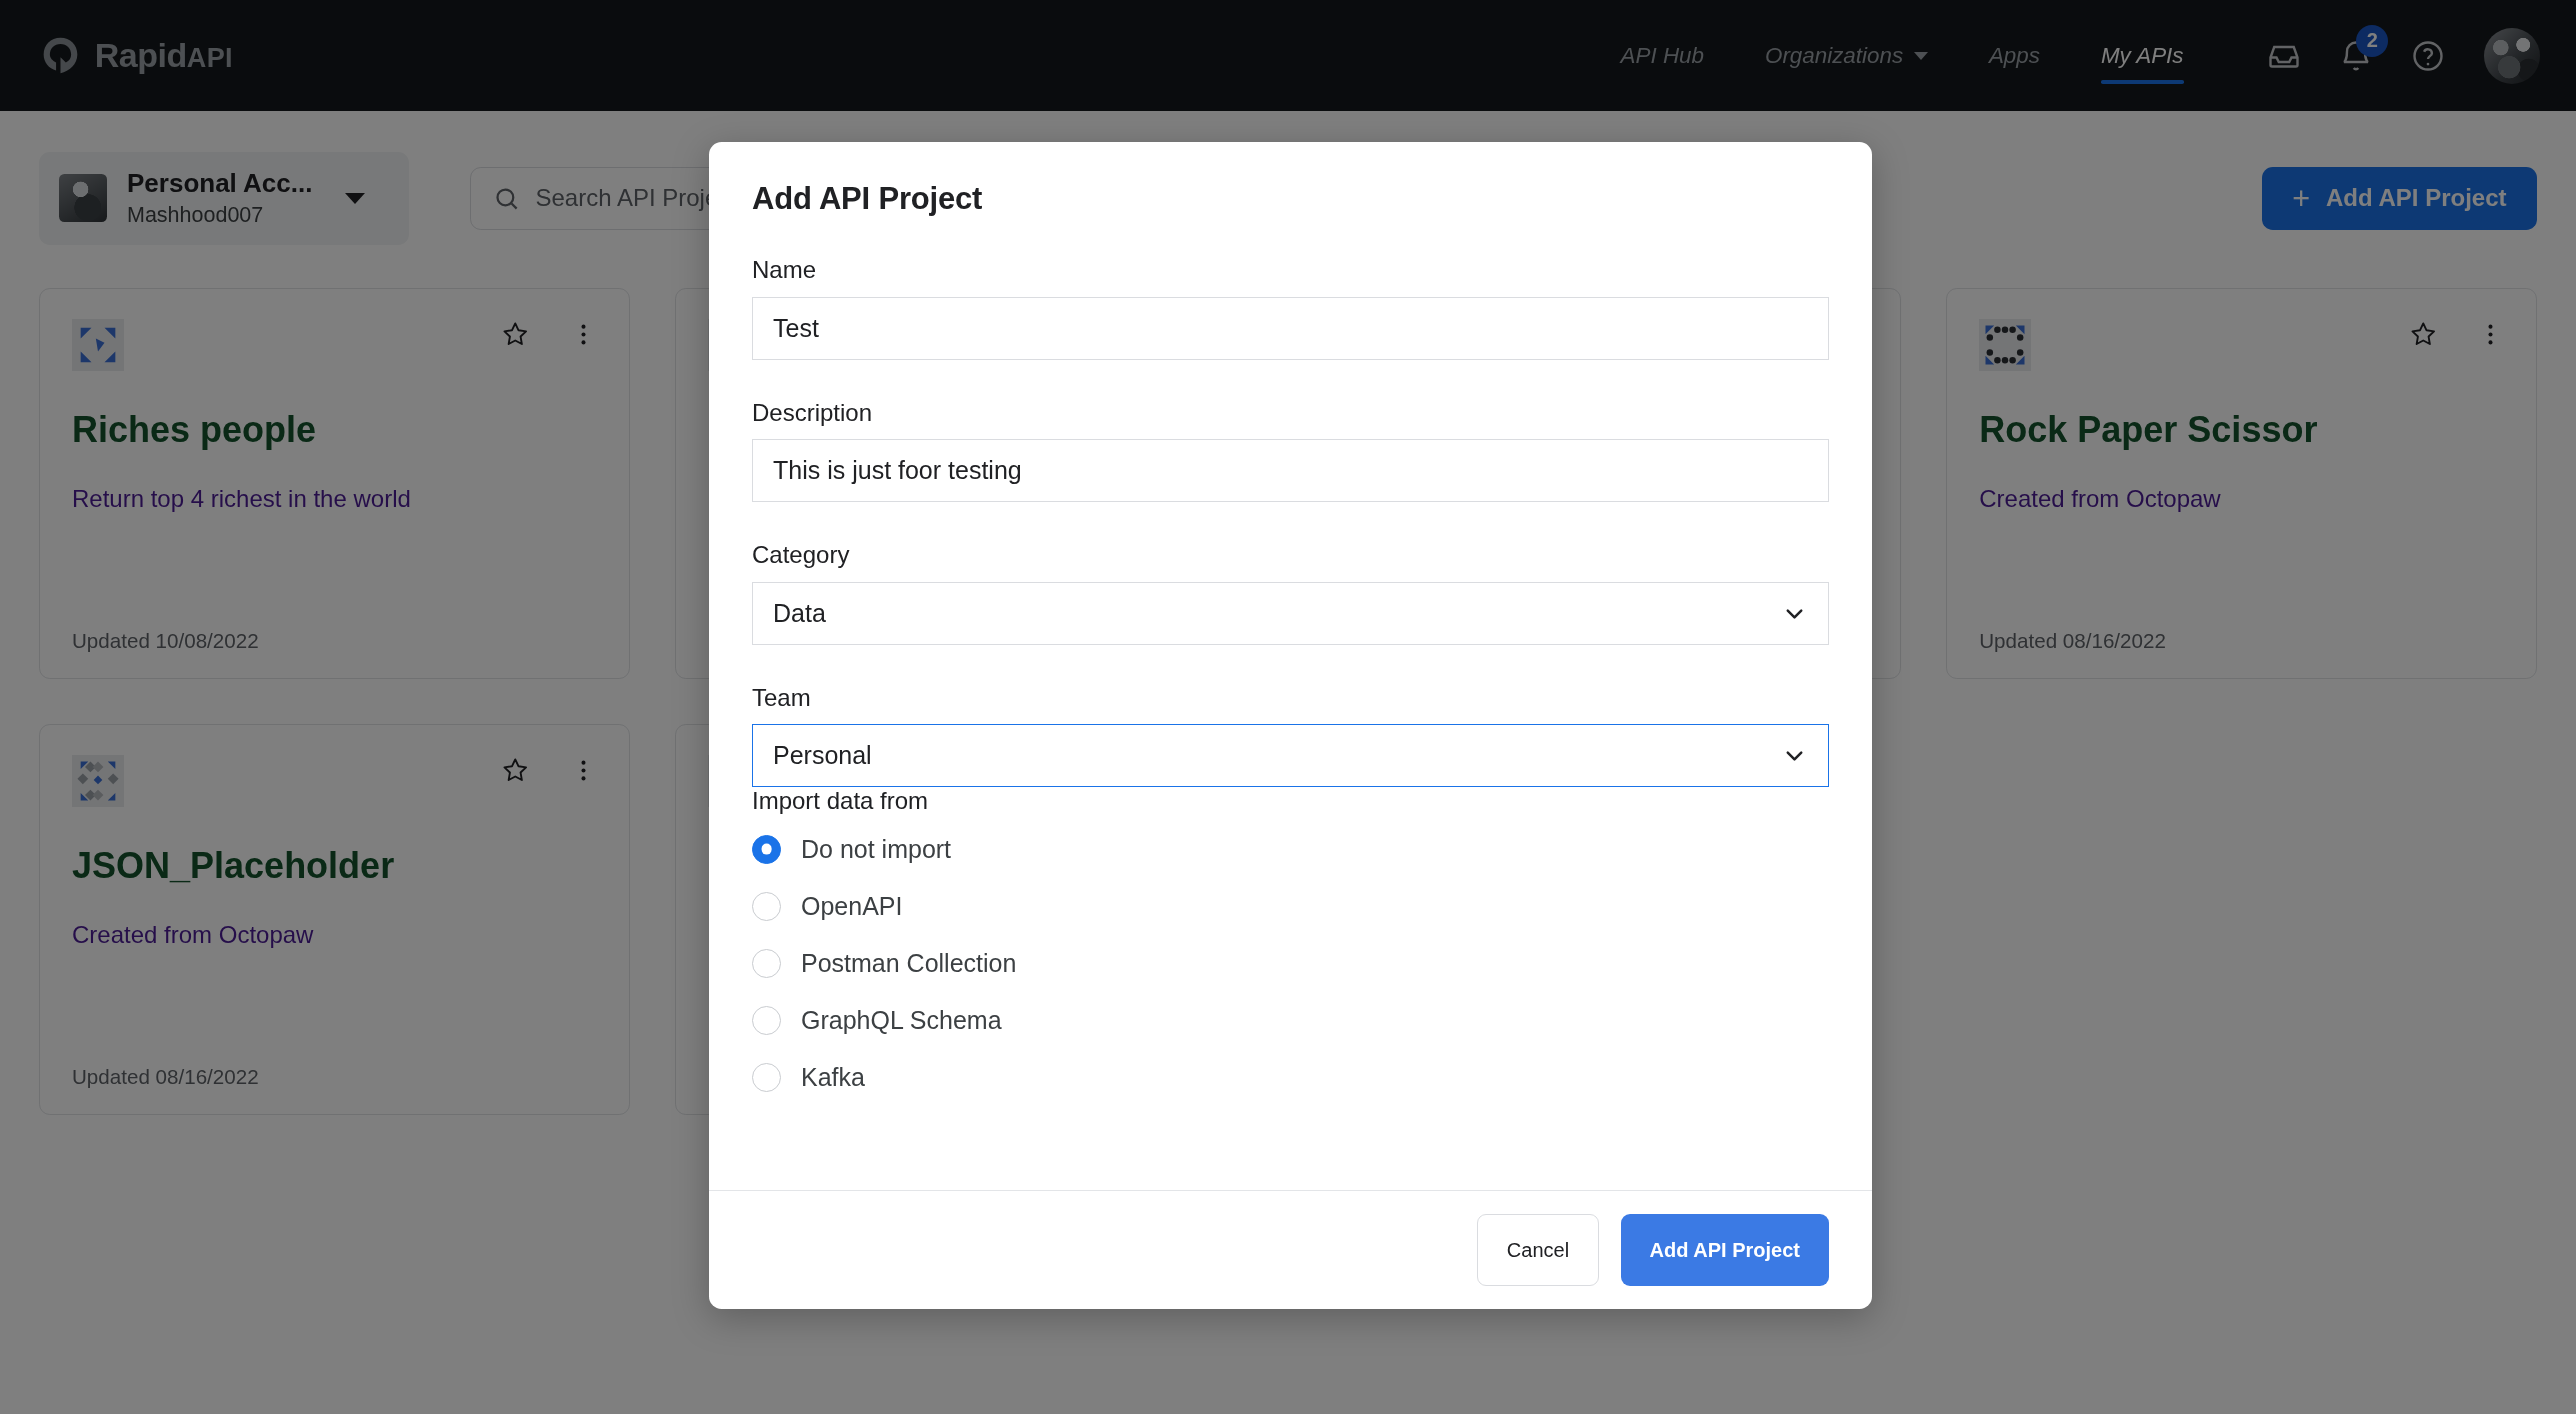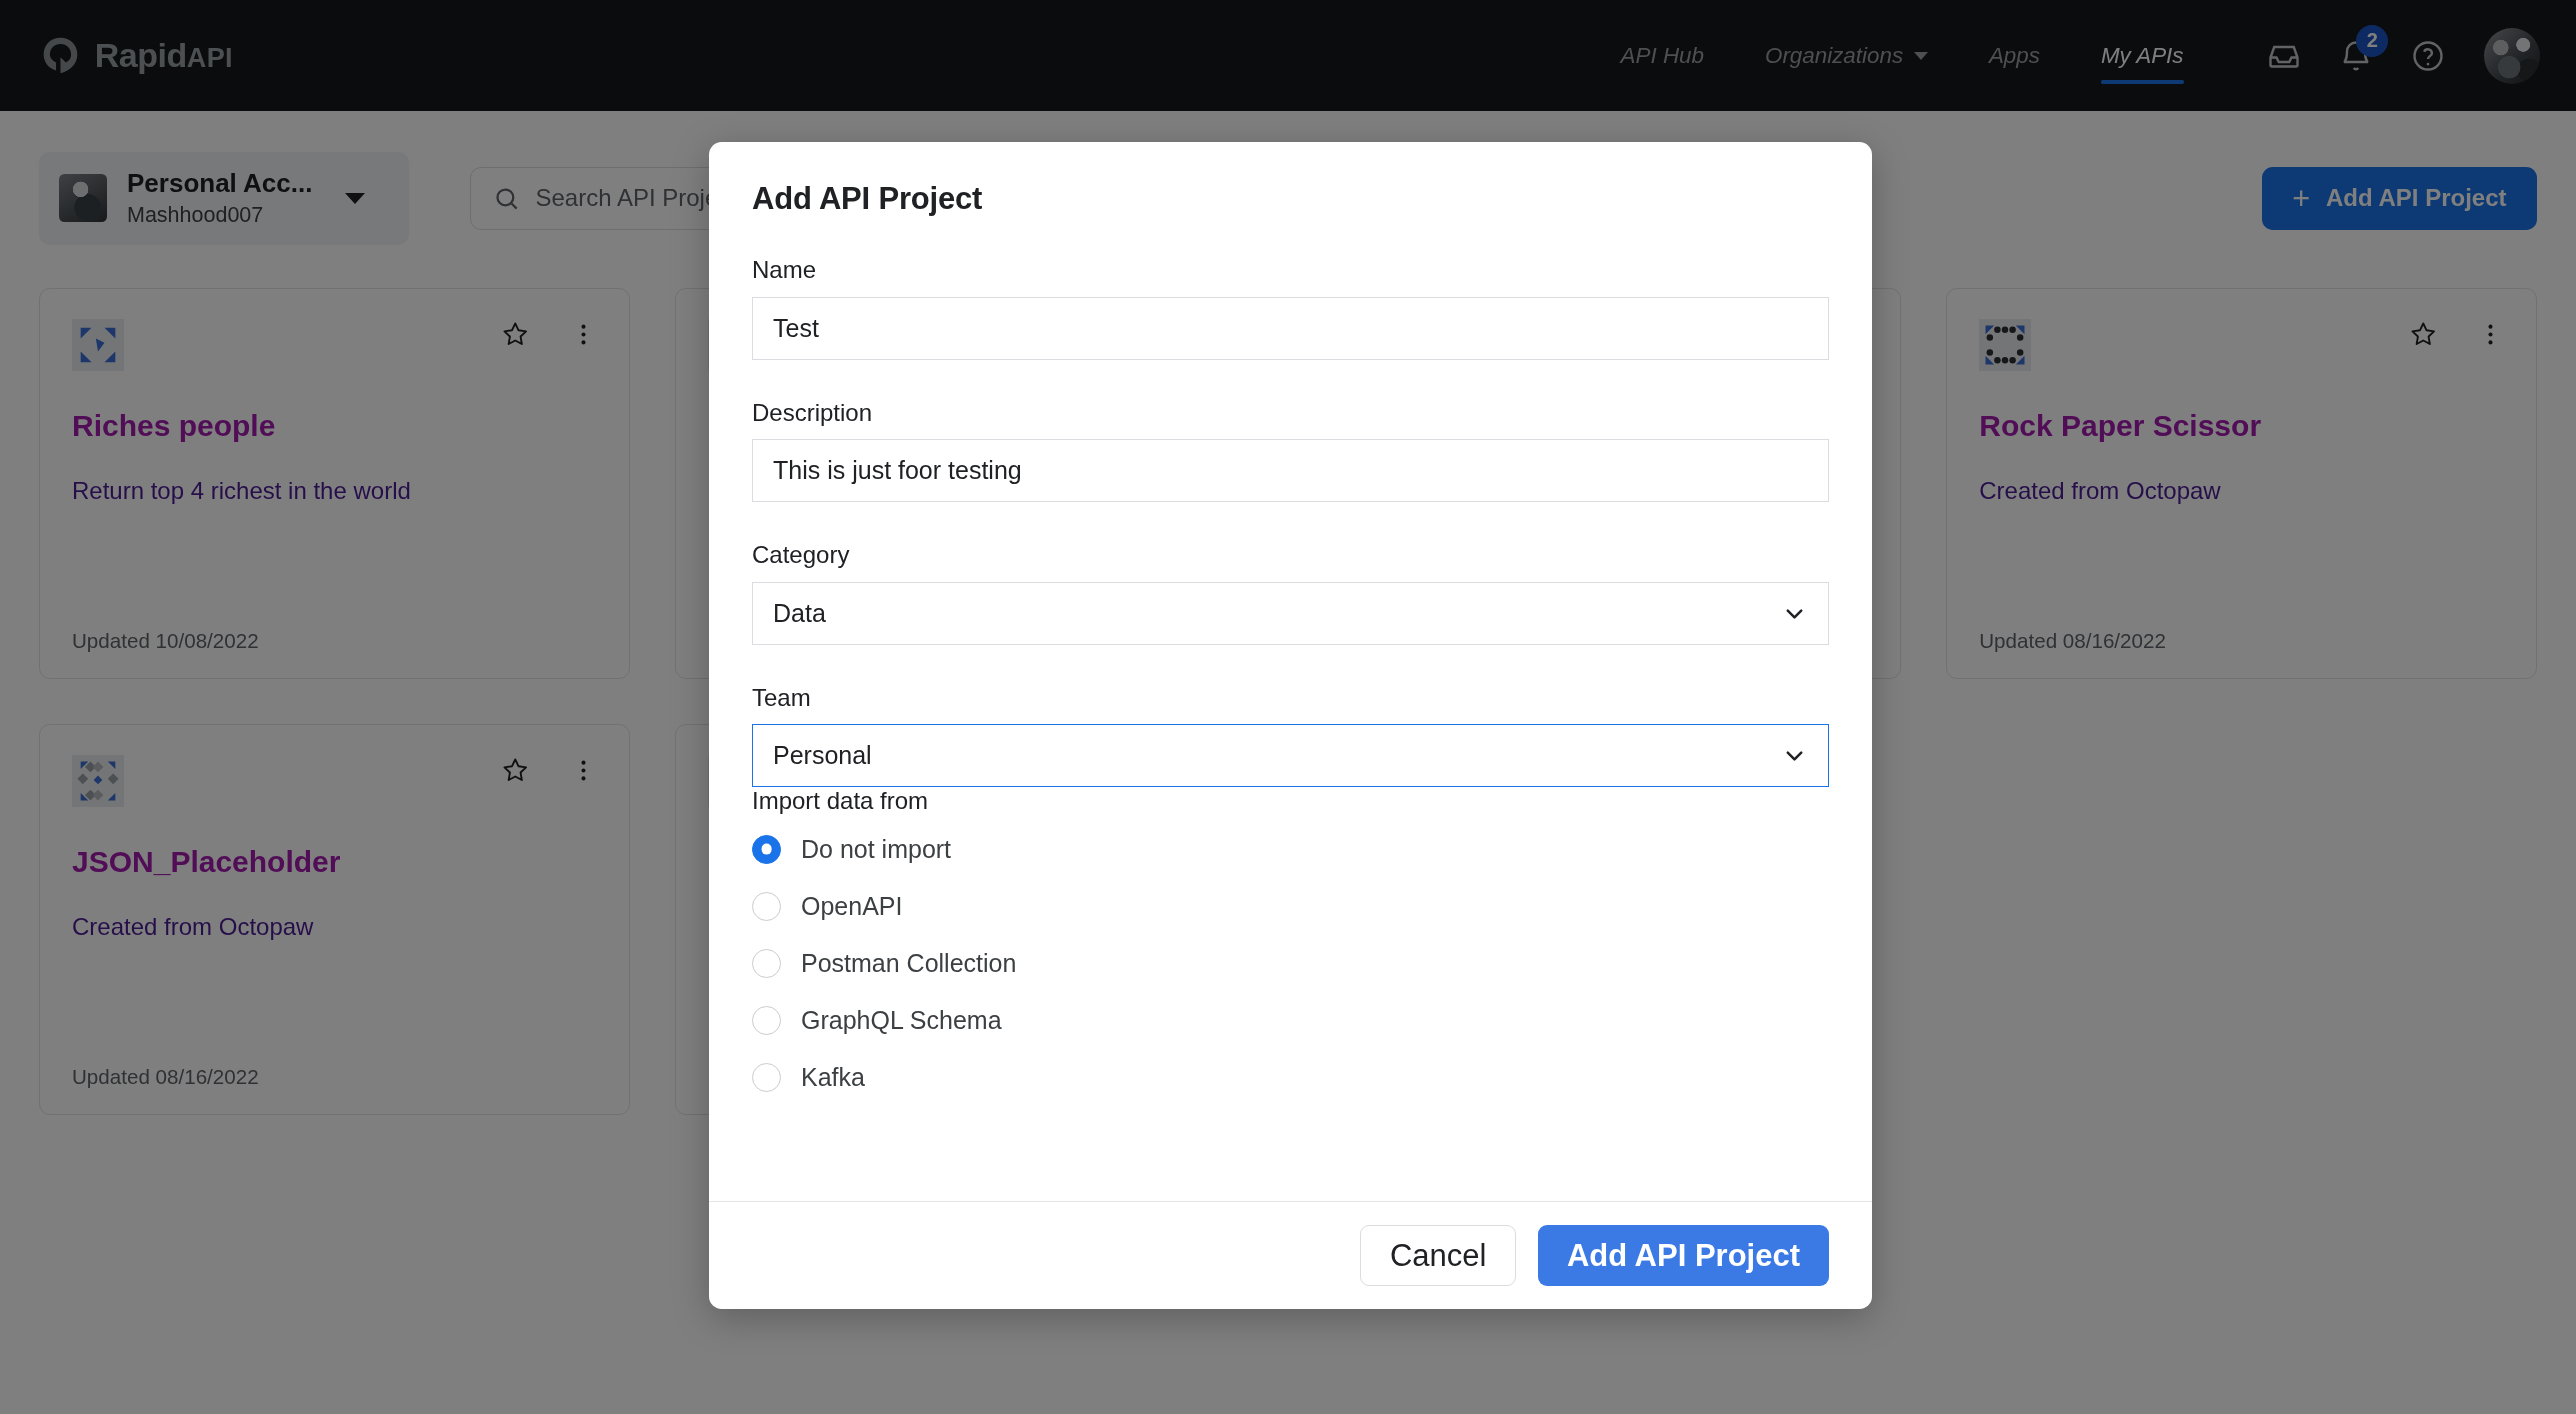--- a/index.html
+++ b/index.html
@@ -127,21 +127,21 @@
   .card {
     border: 0.9px solid #e0e2e5; border-radius: 10.8px;
     height: 391px; padding: 30.5px 32px 25px 32px;
     display: flex; flex-direction: column; background: #fff;
     cursor: pointer; position: relative;
   }
   .card-top { display: flex; align-items: flex-start; }
   .card-icon { width: 52px; height: 52px; }
   .card-actions { margin-left: auto; display: flex; align-items: center; gap: 39px; }
   .star, .dots { cursor: pointer; }
-  .card-title { font-size: 30px; font-weight: 700; color: #a21caf; margin-top: 38px; }
+  .card-title { font-size: 36px; font-weight: 700; color: #14532d; margin-top: 38px; }
   .card-desc { font-size: 24px; color: #4c1d95; margin-top: 32px; line-height: 1.3; }
   .card-updated { font-size: 20.6px; color: #5f6368; margin-top: auto; }
 
   
   .overlay {
     position: absolute; inset: 0;
     background: rgba(0,0,0,0.5);
     z-index: 50;
   }
   .modal {
@@ -185,23 +185,23 @@
     width: 10.8px; height: 10.8px; border-radius: 50%;
     background: #fff; transform: translate(-50%, -50%);
   }
   .radio-text { font-size: 25px; color: #3c4043; }
   .modal-footer {
     border-top: 0.9px solid #e3e5e8;
     padding: 23px 43px; display: flex; justify-content: flex-end;
     align-items: center; gap: 21.5px;
   }
   .btn {
-    height: 61px; border-radius: 9px; padding: 0 29px;
+    height: 72px; border-radius: 9px; padding: 0 29px;
     display: flex; align-items: center; justify-content: center;
-    font-size: 31px; cursor: pointer; white-space: nowrap;
+    font-size: 20px; cursor: pointer; white-space: nowrap;
   }
   .btn-secondary { border: 0.9px solid #dadce0; background: #fff; color: #202124; }
   .btn-primary { background: #3b7ae4; color: #fff; font-weight: 700; }
 </style>
 </head>
 <body>
 
 <div class="topnav">
   <div class="brand">
     <span class="brand-mark">

